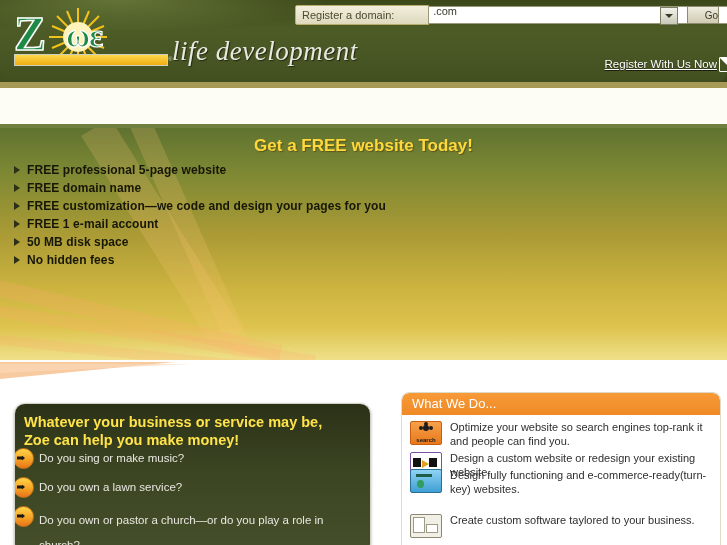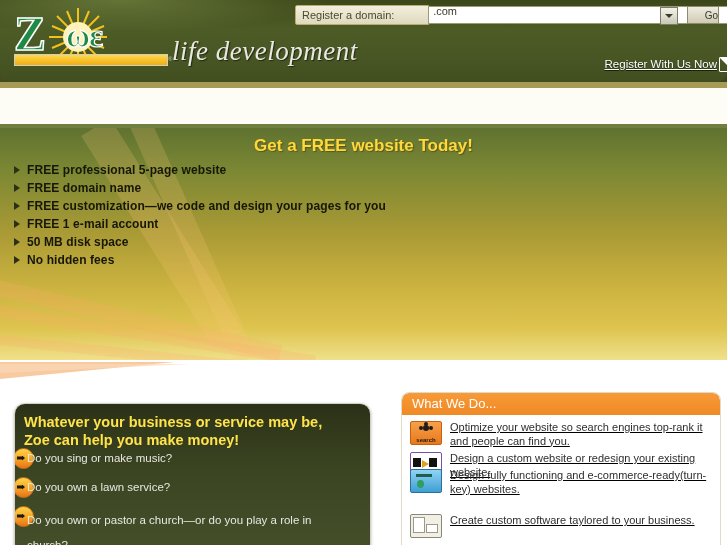--- a/index.html
+++ b/index.html
@@ -95,34 +95,34 @@
     border-top:17px solid #f6c496;border-right:175px solid transparent;opacity:.9;}
   .lower-ray2{position:absolute;left:0px;top:4px;width:0;height:0;
     border-top:9px solid #fbd9b6;border-right:190px solid transparent;opacity:.7;}
 
   .panel-left{position:absolute;left:14px;top:43px;width:355px;height:150px;
     border-radius:11px;border:1px solid #d2d2c8;
     background:linear-gradient(180deg,#2b3117 0%,#3b4522 45%,#454f2a 100%);
     box-shadow:0 1px 3px rgba(0,0,0,.3);overflow:hidden;}
   .panel-left-h{position:absolute;left:9px;top:9px;width:325px;
     font-size:14.5px;font-weight:bold;color:#ffe34a;line-height:18px;}
-  .q{position:absolute;left:12px;font-size:11.5px;color:#e8e8e0;line-height:16px;width:325px;}
+  .q{position:absolute;left:24px;font-size:11.5px;color:#e8e8e0;line-height:16px;width:325px;}
   .qbadge{position:absolute;left:-2px;width:19px;height:19px;border-radius:50%;
     background:linear-gradient(180deg,#ffd34a 0%,#f5a424 55%,#e8731a 100%);
     border:1px solid #c8771a;}
   .qbadge:after{content:"";position:absolute;left:3px;top:6.5px;width:8px;height:5px;
     background:#1a1a10;clip-path:polygon(0 18%,62% 18%,62% 0,100% 50%,62% 100%,62% 82%,0 82%);}
 
   .panel-right{position:absolute;left:401px;top:32px;width:318px;height:163px;
     border:1px solid #e0dbc8;border-radius:8px;background:#ffffff;overflow:hidden;}
   .pr-head{position:absolute;left:0;top:0;width:318px;height:22px;
     background:linear-gradient(180deg,#f79a38 0%,#ef8a26 100%);
     border-radius:7px 7px 0 0;}
   .pr-head span{position:absolute;left:10px;top:3px;font-size:13px;color:#ffffff;}
-  .pr-item{position:absolute;left:8px;width:305px;display:flex;gap:8px;align-items:flex-start;text-decoration:underline;}
+  .pr-item{position:absolute;left:8px;width:305px;display:flex;gap:8px;align-items:flex-start;}
   .pr-ico{width:30px;height:22px;flex:0 0 30px;position:relative;border-radius:2px;}
   .pr-txt{font-size:11px;color:#2e2e2e;line-height:13.5px;padding-top:0px;}
 
   .ico-search{background:linear-gradient(180deg,#f6a14a,#e8781c);border:1.5px solid #c85f10;}
   .ico-search:after{content:"search";position:absolute;left:0;bottom:1px;width:100%;
     text-align:center;font-size:6px;color:#1a1a1a;font-weight:bold;}
   .ico-search:before{content:"";position:absolute;left:12px;top:3px;width:6px;height:6px;
     background:#1d1d1d;border-radius:50%;box-shadow:-5px 0 0 -1px #1d1d1d,5px 0 0 -1px #1d1d1d,0 -4px 0 -1px #1d1d1d;}
   .ico-flow{background:#fff;border:1.5px solid #7a4fa8;}
   .ico-flow:before{content:"";position:absolute;left:2px;top:5px;width:8px;height:9px;

